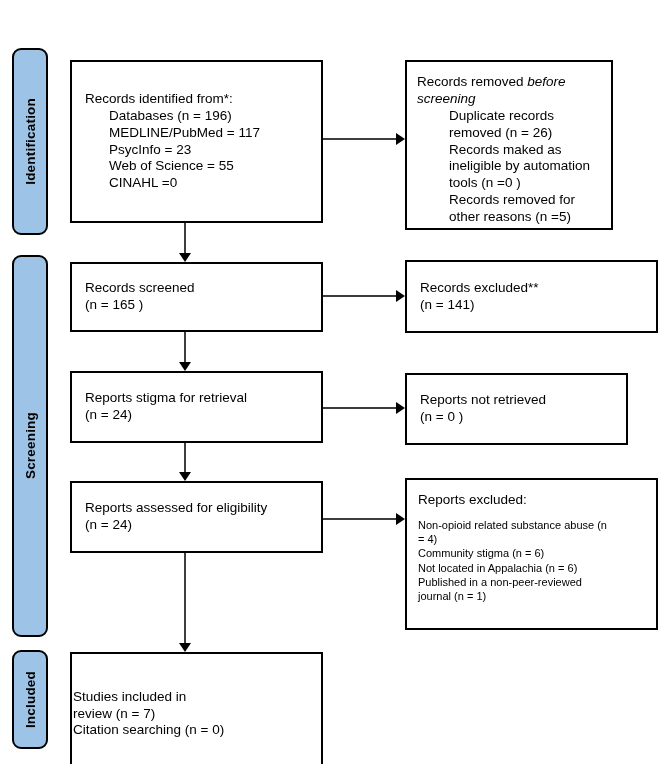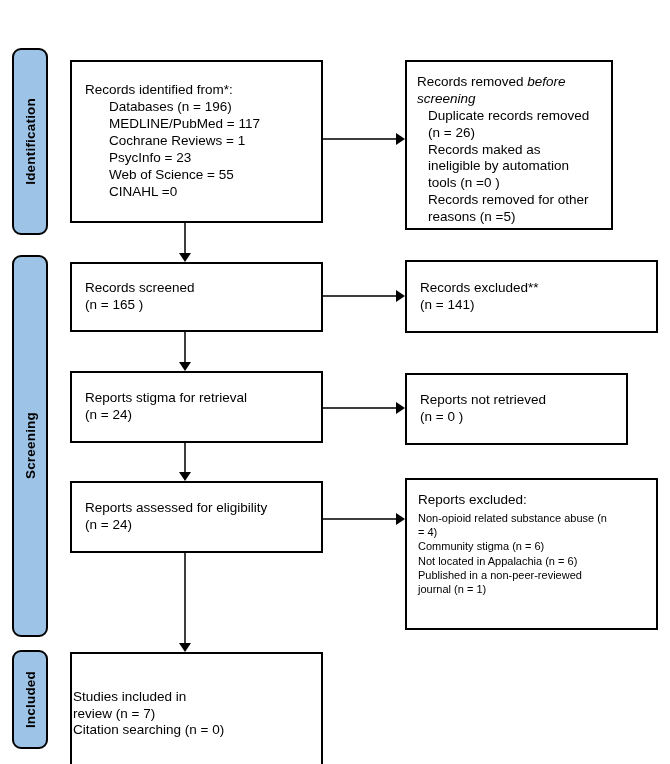--- a/index.html
+++ b/index.html
@@ -37,25 +37,25 @@
   .b-records-removed    { left:405px; top:60px;  width:208px; height:170px; padding-left:10px; }
   .b-records-screened   { left:70px;  top:262px; width:253px; height:70px; }
   .b-records-excluded   { left:405px; top:260px; width:253px; height:73px; }
   .b-reports-sought     { left:70px;  top:371px; width:253px; height:72px; }
   .b-reports-notret     { left:405px; top:373px; width:223px; height:72px; }
   .b-reports-assessed   { left:70px;  top:481px; width:253px; height:72px; }
   .b-reports-excluded   { left:405px; top:478px; width:253px; height:152px; padding-left:11px; }
   .b-studies-included   { left:70px;  top:652px; width:253px; height:124px; padding-left:1px; }
 
   .indent { margin-left:24px; margin-right:14px; }
-  .b-records-removed .indent { margin-left:11px; }
+  .b-records-removed .indent { margin-left:32px; }
   .rm-title { width:200px; }
   .rm-title em { font-style:italic; }
   .small-item { font-size:11px; line-height:1.3; margin-right:40px; }
-  .rx-title { font-size:13.5px; margin-bottom:2px; }
+  .rx-title { font-size:13.5px; margin-bottom:9px; }
 
   .vline { position:absolute; width:1.5px; background:#3d3d3d; left:184px; }
   .hline { position:absolute; height:1.5px; background:#3d3d3d; }
   .head-down {
     position:absolute; width:0; height:0; left:179px;
     border-left:6px solid transparent; border-right:6px solid transparent;
     border-top:9px solid #000;
   }
   .head-right {
     position:absolute; width:0; height:0; left:396px;
@@ -76,21 +76,20 @@
     <span>Screening</span>
   </div>
   <div class="side-label side-included">
     <span>Included</span>
   </div>
 
   <div class="fbox b-records-identified">
     <div>Records identified from*:</div>
     <div class="indent">Databases (n = 196)</div>
     <div class="indent">MEDLINE/PubMed = 117</div>
-    <div class="indent">Cochrane Reviews = 1</div>
     <div class="indent">PsycInfo = 23</div>
     <div class="indent">Web of Science = 55</div>
     <div class="indent">CINAHL =0</div>
   </div>
 
   <div class="fbox b-records-removed top-align">
     <div class="rm-title">
       <span>Records removed </span><em>before screening</em>
     </div>
     <div class="indent">Duplicate records removed (n = 26)</div>

